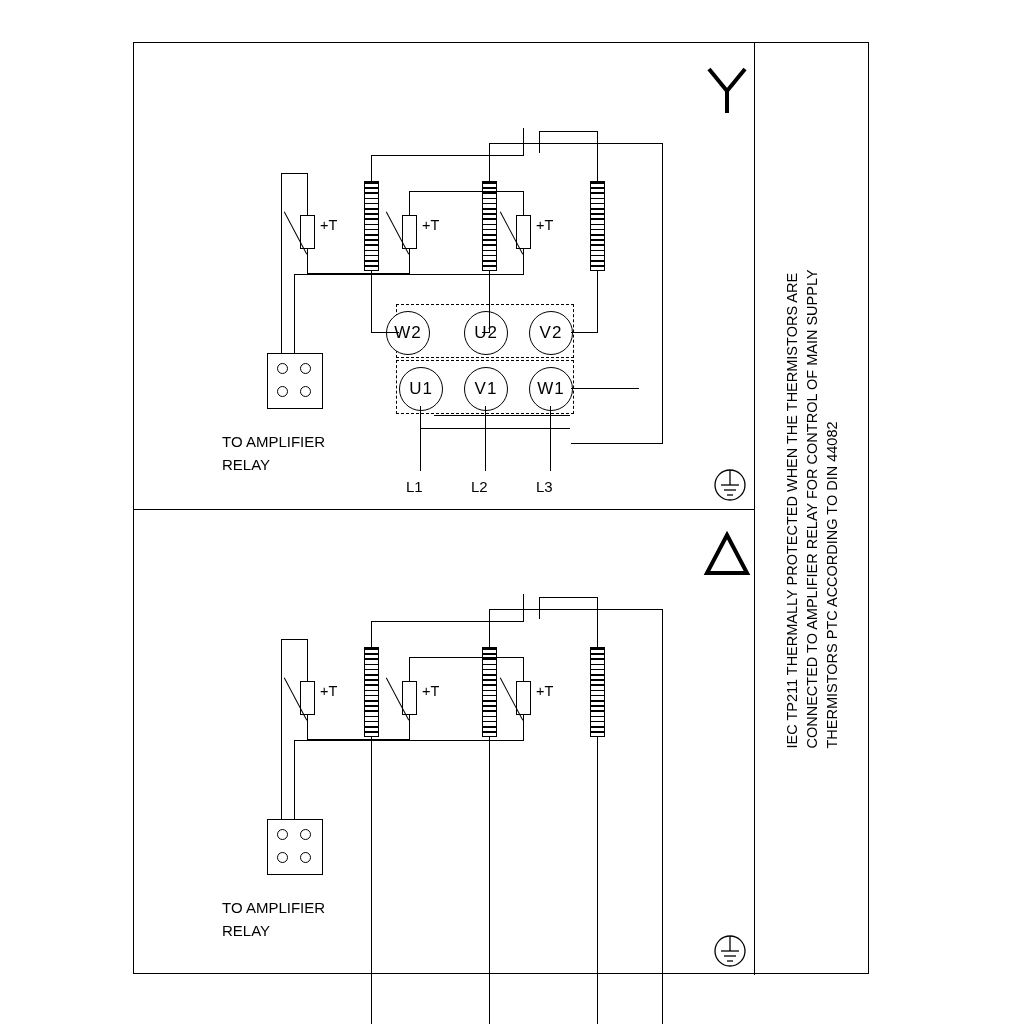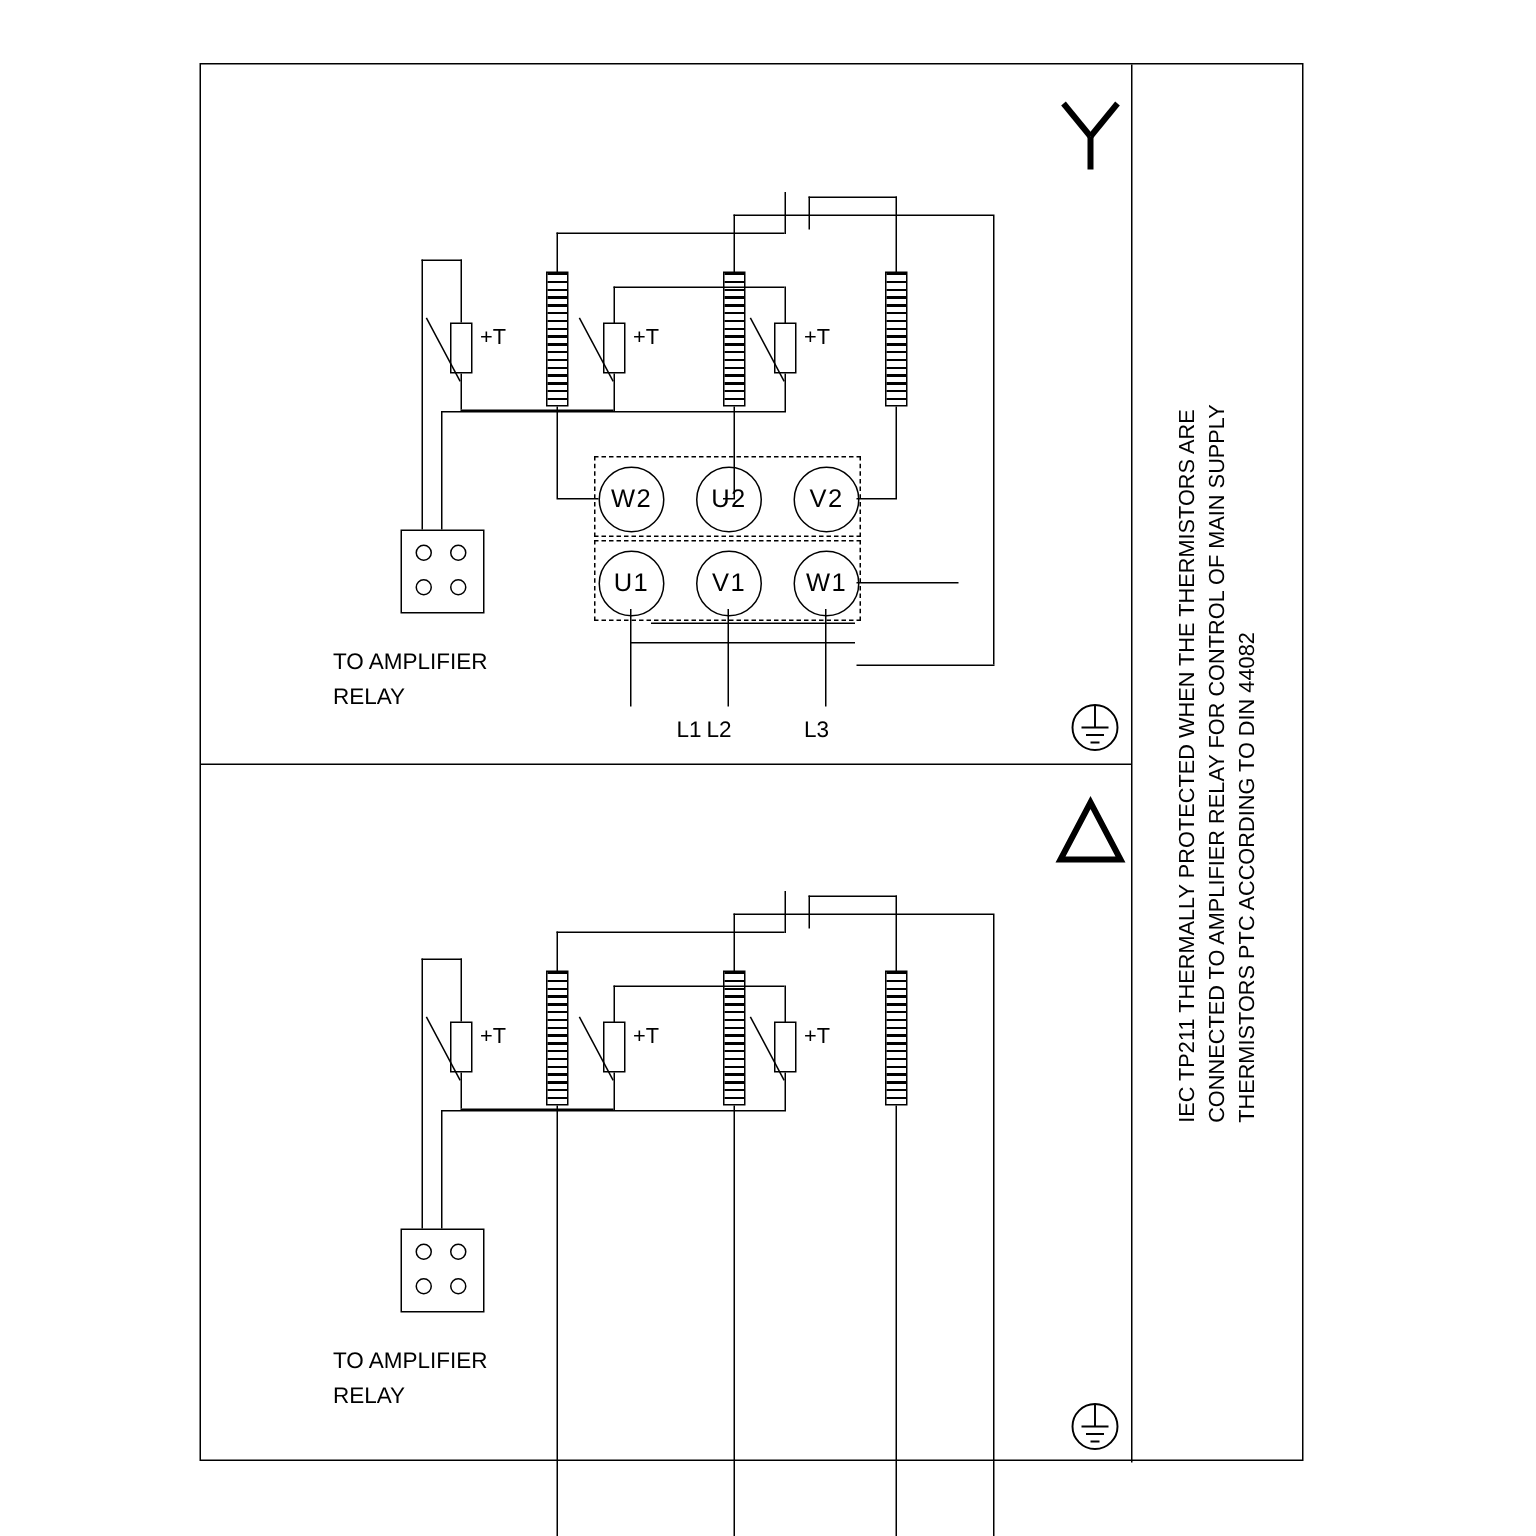--- a/index.html
+++ b/index.html
@@ -230,21 +230,21 @@
       <div class="dot" style="left:32px; top:9px;"></div>
       <div class="dot" style="left:9px; top:32px;"></div>
       <div class="dot" style="left:32px; top:32px;"></div>
     </div>
     <div class="lbl" style="left:88px; top:390px;">TO AMPLIFIER</div>
     <div class="lbl" style="left:88px; top:413px;">RELAY</div>
 
     <div class="dashbox" style="left:262px; top:261px; width:178px; height:54px;"></div>
     <div class="dashbox" style="left:262px; top:317px; width:178px; height:54px;"></div>
 
-    <div class="term" style="left:265px; top:268px;">W2</div>
+    <div class="term" style="left:252px; top:268px;">W2</div>
     <div class="term" style="left:330px; top:268px;">U2</div>
     <div class="term" style="left:395px; top:268px;">V2</div>
 
     <div class="term" style="left:265px; top:324px;">U1</div>
     <div class="term" style="left:330px; top:324px;">V1</div>
     <div class="term" style="left:395px; top:324px;">W1</div>
 
     <div class="ln v" style="left:237px; top:228px; height:61px;"></div>
     <div class="ln h" style="left:237px; top:289px; width:28px;"></div>
     <div class="ln v" style="left:355px; top:228px; height:61px;"></div>
@@ -268,21 +268,21 @@
     <div class="ln h" style="left:437px; top:345px; width:68px;"></div>
     <div class="ln v" style="left:505px; top:345px; height:0px;"></div>
 
     <div class="ln v" style="left:286px; top:363px; height:65px;"></div>
     <div class="ln v" style="left:351px; top:363px; height:65px;"></div>
     <div class="ln v" style="left:416px; top:363px; height:65px;"></div>
 
     <div class="ln h" style="left:286px; top:385px; width:150px;"></div>
     <div class="ln h" style="left:300px; top:372px; width:136px;"></div>
 
-    <div class="lbl" style="left:272px; top:435px;margin-left:45px;">L1</div>
+    <div class="lbl" style="left:272px; top:435px;">L1</div>
     <div class="lbl" style="left:337px; top:435px;">L2</div>
     <div class="lbl" style="left:402px; top:435px;">L3</div>
   </div>
 
   <div class="panel" id="panel-delta">
 
     <div class="sym" style="left:565px; top:18px;">
       <svg width="56" height="56" viewBox="0 0 56 56">
         <path d="M28 8 L48 46 L8 46 Z" stroke="#000" stroke-width="4" fill="none"></path>
       </svg>

